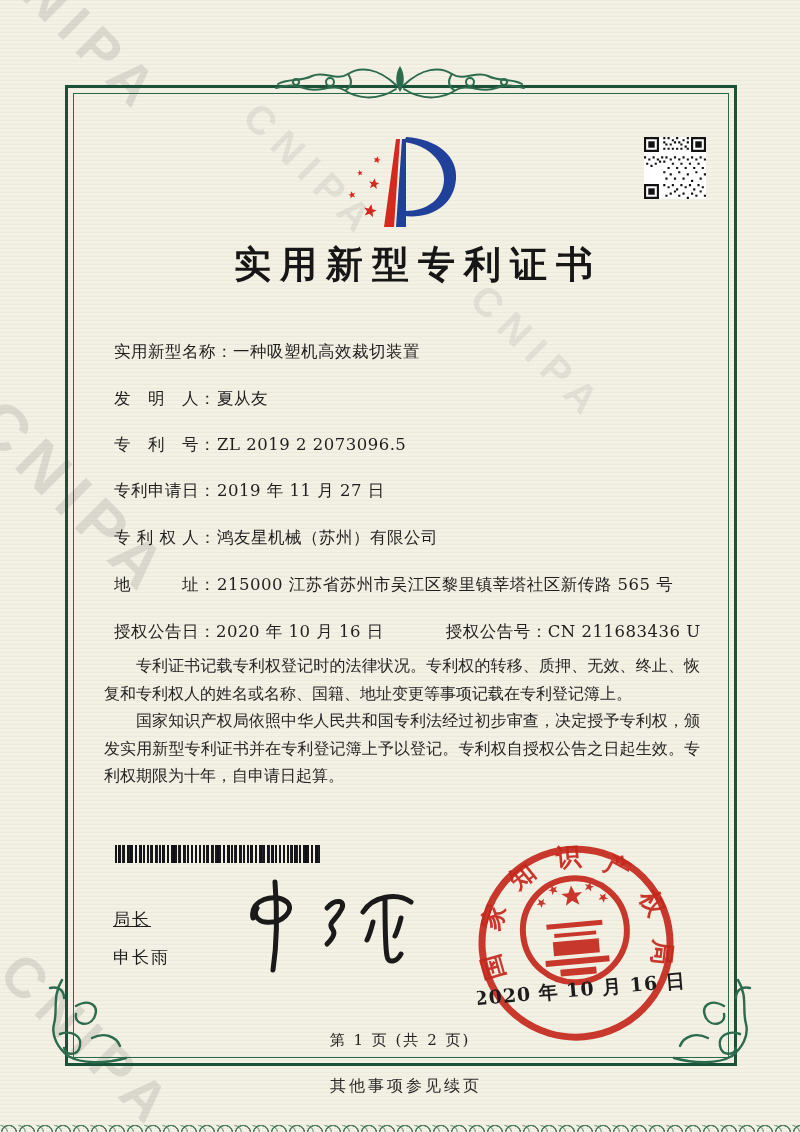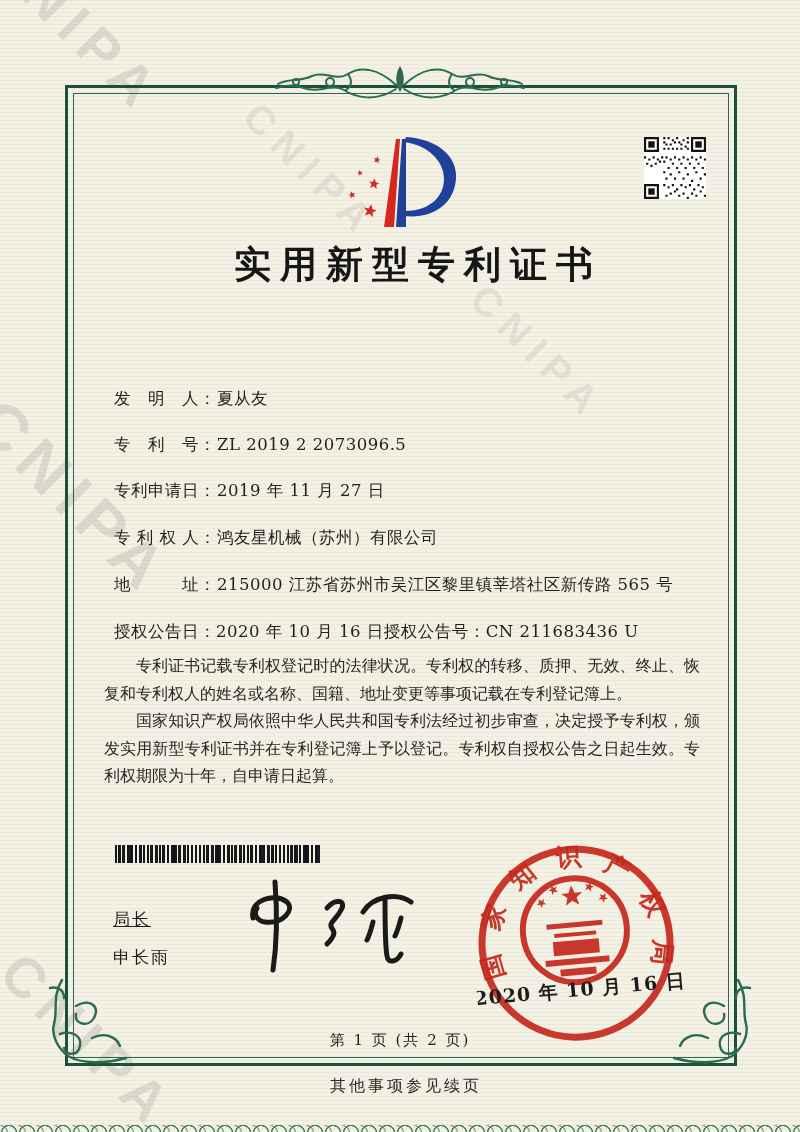--- a/index.html
+++ b/index.html
@@ -24,21 +24,21 @@
   .wm5{left:-22px;top:1008px;font-size:56px;opacity:.20;}
   
   .cert-no{position:absolute;left:122px;top:134px;font-size:17px;letter-spacing:3px;}
   .logo{position:absolute;left:346px;top:123px;}
   .qr{position:absolute;left:644px;top:137px;}
   .title{position:absolute;left:0;right:0;top:240px;text-align:center;
          font-size:37px;font-weight:bold;letter-spacing:9px;color:#161616;margin-left:36px;}
   
   .frow{position:absolute;left:114px;font-size:16.5px;white-space:nowrap;letter-spacing:.5px;}
   .flabel{display:inline-block;min-width:103px;}
-  .grant2{}
+  .grant2{margin-left:62px;}
   
   .body-text{position:absolute;left:104px;top:652px;width:596px;
              font-size:16px;line-height:1.72;text-align:justify;color:#262626;}
   .body-text p{margin:0;text-indent:2em;}
   
   .barcode{position:absolute;left:115px;top:845px;width:205px;height:18px;
     background-image:
       repeating-linear-gradient(90deg,#15151a 0 2px,transparent 2px 4px),
       repeating-linear-gradient(90deg,#23232a 0 1px,transparent 1px 7px),
       repeating-linear-gradient(90deg,transparent 0 3px,#101015 3px 5px,transparent 5px 11px);}
@@ -143,20 +143,23 @@
                M10 19h1v1h-1z M14 19h1v1h-1z M18 19h1v1h-1z M22 20h1v1h-1z M26 19h1v1h-1z
                M9 22h1v1H9z M11 23h1v1h-1z M13 22h1v1h-1z M15 24h1v1h-1z M17 22h1v1h-1z M19 23h1v1h-1z
                M21 22h1v1h-1z M23 24h1v1h-1z M25 22h1v1h-1z M27 23h1v1h-1z
                M22 26h1v1h-1z M24 27h1v1h-1z M26 25h1v1h-1z M28 27h1v1h-1z M12 26h1v1h-1z M16 27h1v1h-1z
                M14 25h1v1h-1z M10 27h1v1h-1z M18 26h1v1h-1z M20 28h1v1h-1z"></path>
     </g>
   </svg>
 
   <div class="title">实用新型专利证书</div>
 
+  <div class="frow" style="top:341px">
+    <span class="flabel">实用新型名称：</span><span>一种吸塑机高效裁切装置</span>
+  </div>
   <div class="frow" style="top:388px">
     <span class="flabel">发　明　人：</span><span>夏从友</span>
   </div>
   <div class="frow" style="top:434px">
     <span class="flabel">专　利　号：</span><span>ZL 2019 2 2073096.5</span>
   </div>
   <div class="frow" style="top:480px">
     <span class="flabel">专利申请日：</span><span>2019 年 11 月 27 日</span>
   </div>
   <div class="frow" style="top:527px">

